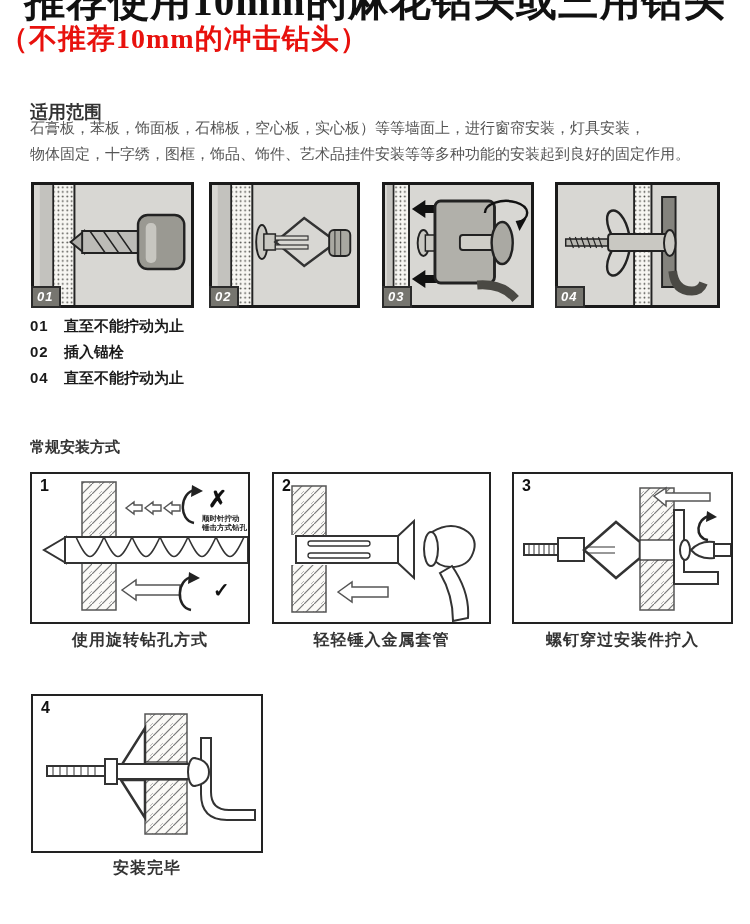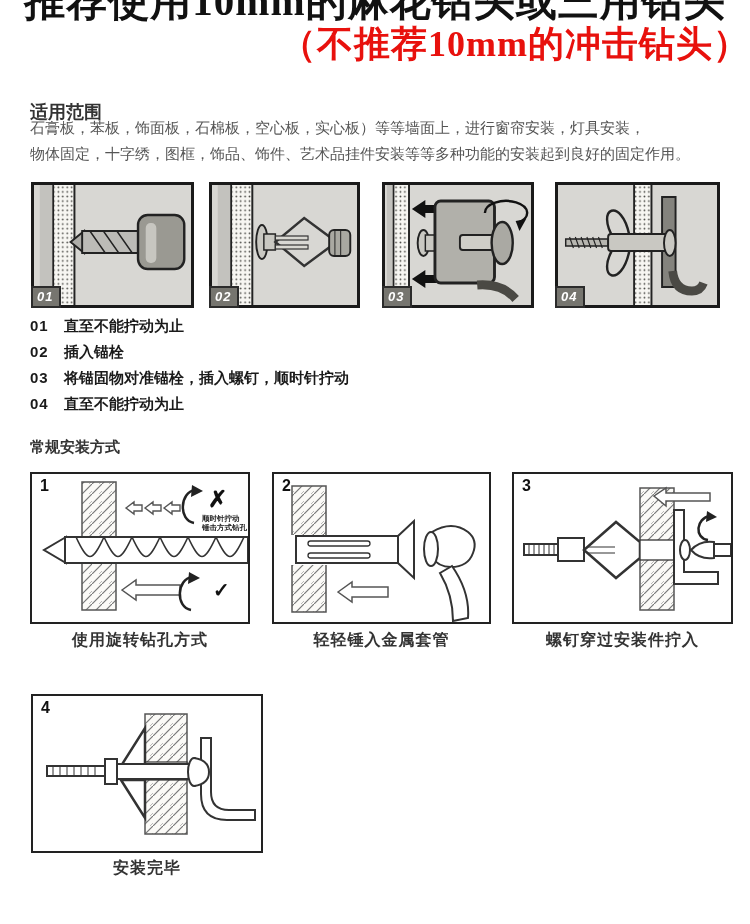--- a/index.html
+++ b/index.html
@@ -9,22 +9,22 @@
     background:#ffffff; overflow:hidden;
     font-family:"Liberation Sans", sans-serif; color:#333;
   }
   
   .title-main {
     position:absolute; top:-26px; left:0; width:750px; text-align:center;
     font-family:"Liberation Serif", serif; font-weight:bold; font-size:41px;
     color:#111; letter-spacing:1px; white-space:nowrap;
   }
   .title-sub {
-    position:absolute; top:20px; left:0; width:750px; text-align:right;
-    font-family:"Liberation Serif", serif; font-weight:bold; font-size:36px;
+    position:absolute; top:20px; left:0; width:750px; text-align:left;
+    font-family:"Liberation Serif", serif; font-weight:bold; font-size:28px;
     color:#e8110d; letter-spacing:1px; white-space:nowrap;
   }
   
   .scope-heading { position:absolute; top:86px; left:30px; font-size:18px; font-weight:bold; color:#333;margin-top:14px; }
   .scope-text { position:absolute; top:115px; left:30px; width:702px; font-size:15px; line-height:26px; color:#555; }
   
   .panel {
     position:absolute; top:182px; height:126px;
     background:#d8d7d3; border:3px solid #1a1a1a;
   }
@@ -159,23 +159,20 @@
   </div>
 
   <div class="steps">
     <div class="step-line">
       <span class="num">01</span><span>直至不能拧动为止</span>
     </div>
     <div class="step-line">
       <span class="num">02</span><span>插入锚栓</span>
     </div>
     <div class="step-line">
-      <span class="num">03</span><span>将锚固物对准锚栓，插入螺钉，顺时针拧动</span>
-    </div>
-    <div class="step-line">
       <span class="num">04</span><span>直至不能拧动为止</span>
     </div>
   </div>
 
   <div class="install-heading">常规安装方式</div>
 
   <div class="ibox b1">
     <svg viewBox="0 0 216 148" preserveAspectRatio="none">
       <rect x="50" y="8" width="34" height="128" fill="url(#hatch)" stroke="#555" stroke-width="1.5"></rect>
       <polygon points="34,63 12,76 34,89" fill="#fff" stroke="#333" stroke-width="2"></polygon>

